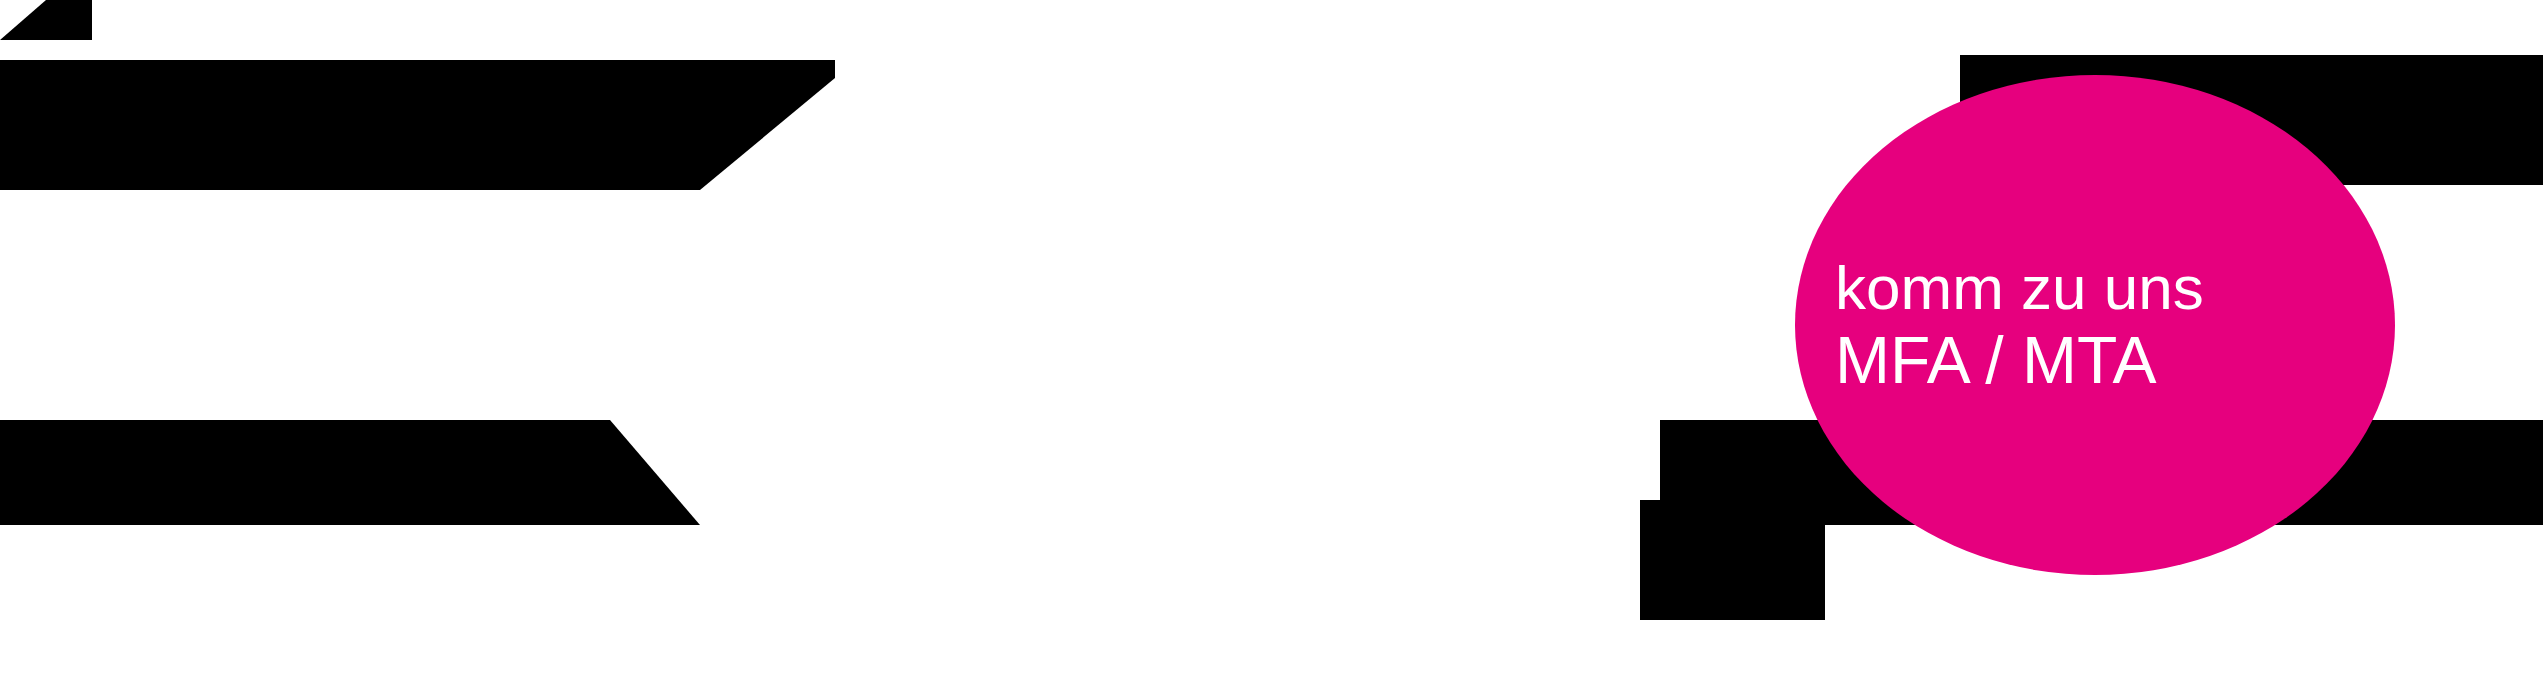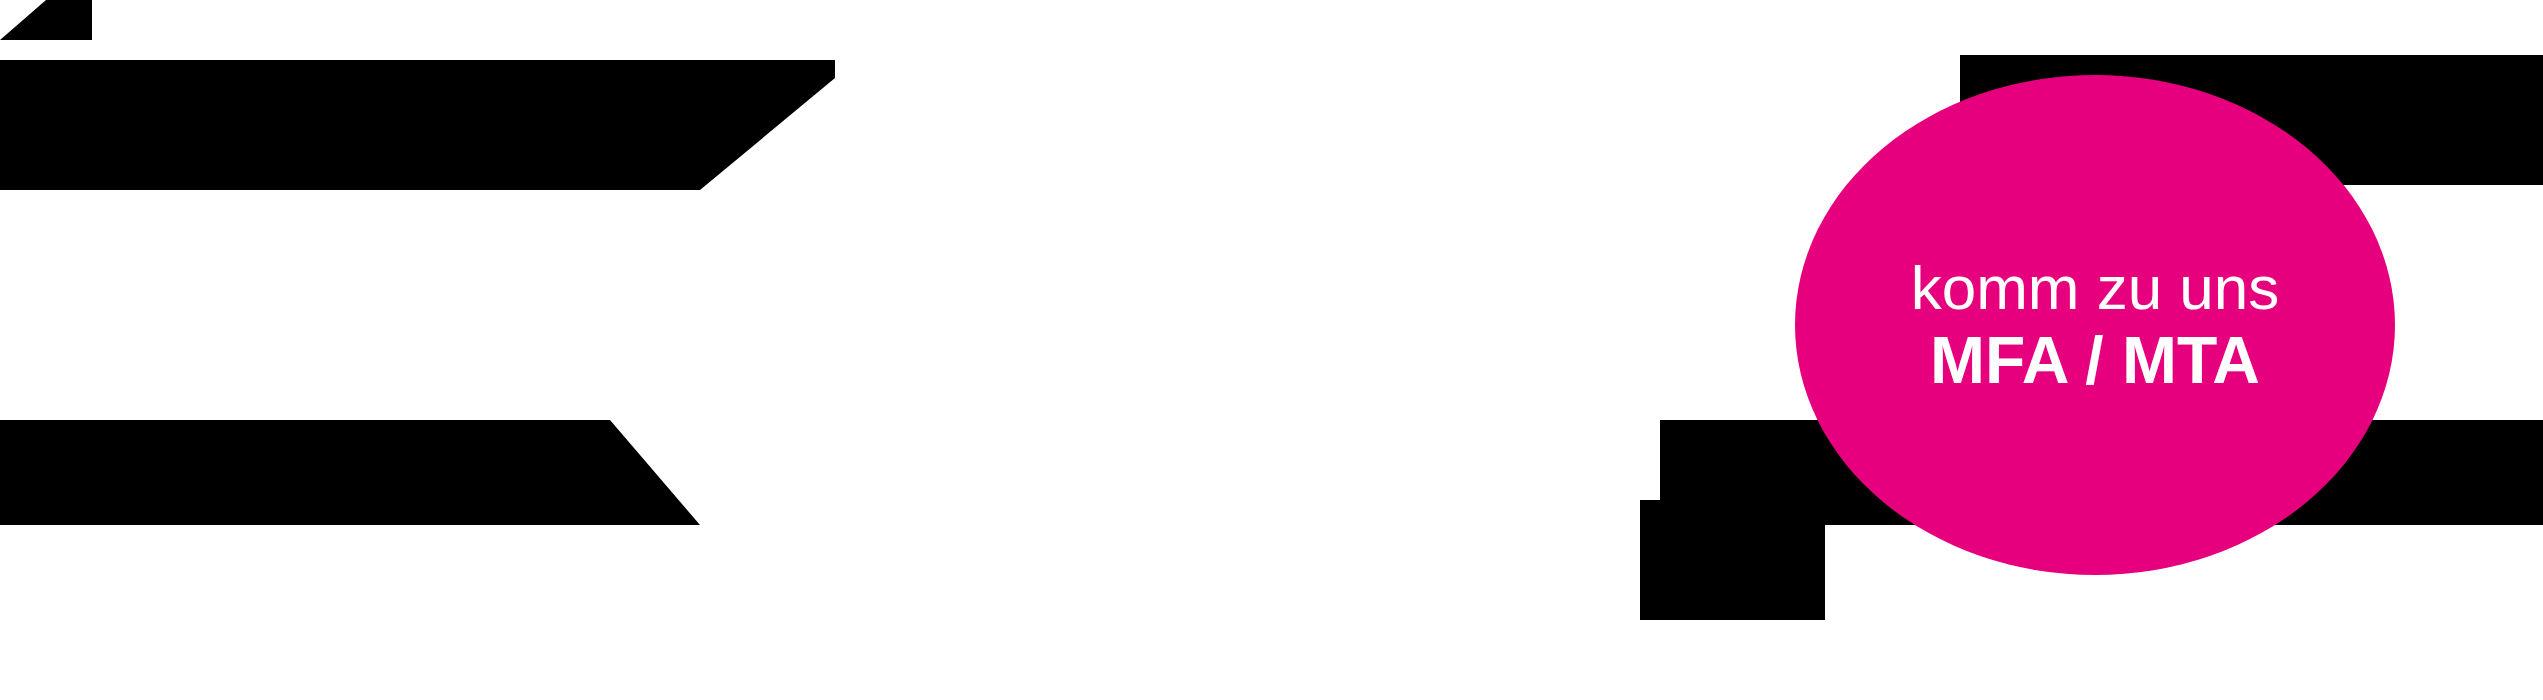--- a/index.html
+++ b/index.html
@@ -99,34 +99,34 @@
   .badge {
     position: absolute;
     left: 1795px;
     top: 75px;
     width: 600px;
     height: 500px;
     border-radius: 50%;
     background: #e6007e;
     display: flex;
     flex-direction: column;
-    align-items: center;
+    align-items: flex-start;
     justify-content: center;
     box-sizing: border-box;
     padding: 0 40px;
   }
   .badge-line {
     color: #ffffff;
     font-size: 62px;
     line-height: 1.05;
     text-align: center;
     white-space: nowrap;
   }
   .badge-line.strong {
-    font-weight: bold;
+    font-weight: normal;
     font-size: 66px;
     margin-top: 6px;
   }
 </style>
 </head>
 <body>
 
 <div class="canvas">
 
   <div class="bar bar-top-left"></div>

